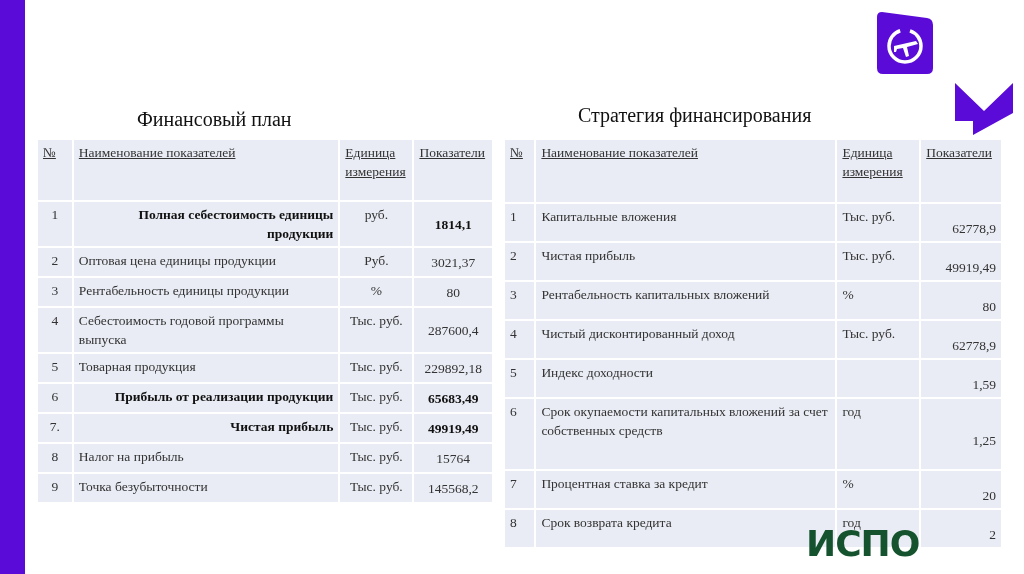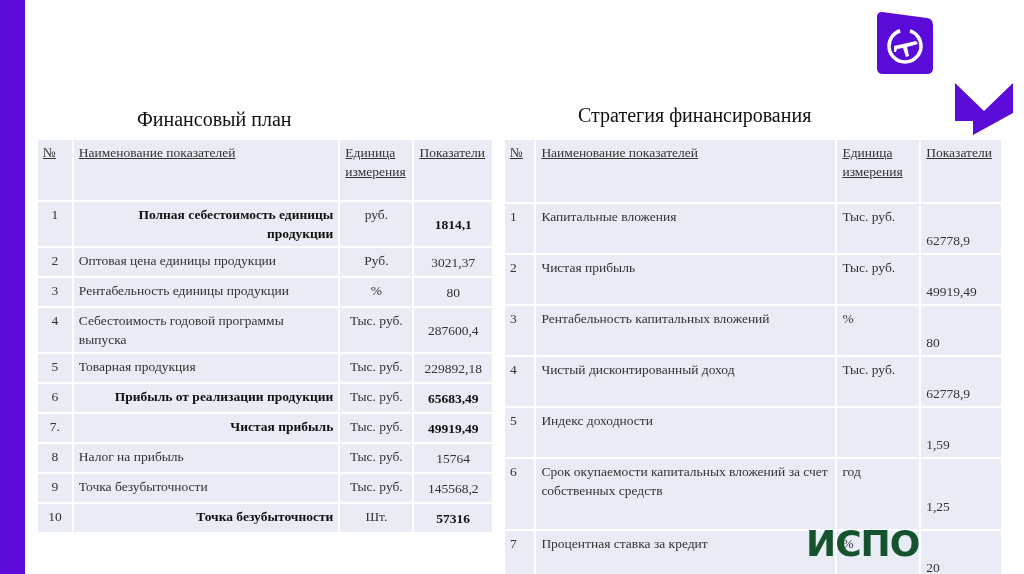--- a/index.html
+++ b/index.html
@@ -31,21 +31,21 @@
     background: #e9ecf4; vertical-align: top; padding: 3px 5px;
     line-height: 19px;
   }
   table.data thead td { text-decoration: underline; color: #333; }
   .t1 { left: 36px; top: 138px; width: 458px; }
   .t2 { left: 503px; top: 138px; width: 500px; }
   .num { text-align: left; }
   .t1 .num { text-align: center; }
   .t1 .unit { text-align: center; }
   .t1 .val { text-align: center; vertical-align: middle; }
-  .t2 .val { text-align: left; vertical-align: middle; padding-top: 27px; }
+  .t2 .val { text-align: right; vertical-align: middle; padding-top: 15px; }
   .bold { font-weight: bold; color: #111; text-align: right; }
 
   .logo-plane {
     position: absolute; left: 877px; top: 12px; width: 57px; height: 62px;
   }
   .logo-m {
     position: absolute; left: 955px; top: 83px; width: 58px; height: 52px;
   }
   .ispo {
     position: absolute; left: 806px; top: 518px; font-family: "DejaVu Sans", sans-serif;
@@ -127,26 +127,20 @@
         <td class="name">Налог на прибыль</td>
         <td class="unit">Тыс. руб.</td>
         <td class="val">15764</td>
       </tr>
       <tr style="height: 28px;">
         <td class="num">9</td>
         <td class="name">Точка безубыточности</td>
         <td class="unit">Тыс. руб.</td>
         <td class="val">145568,2</td>
       </tr>
-      <tr style="height: 28px;">
-        <td class="num">10</td>
-        <td class="name bold">Точка безубыточности</td>
-        <td class="unit">Шт.</td>
-        <td class="val bold">57316</td>
-      </tr>
     </tbody>
 </table>
 
 <table class="data t2">
   <colgroup>
       <col style="width:28px">
       <col style="width:285px">
       <col style="width:78px">
       <col style="width:76px">
     </colgroup>

